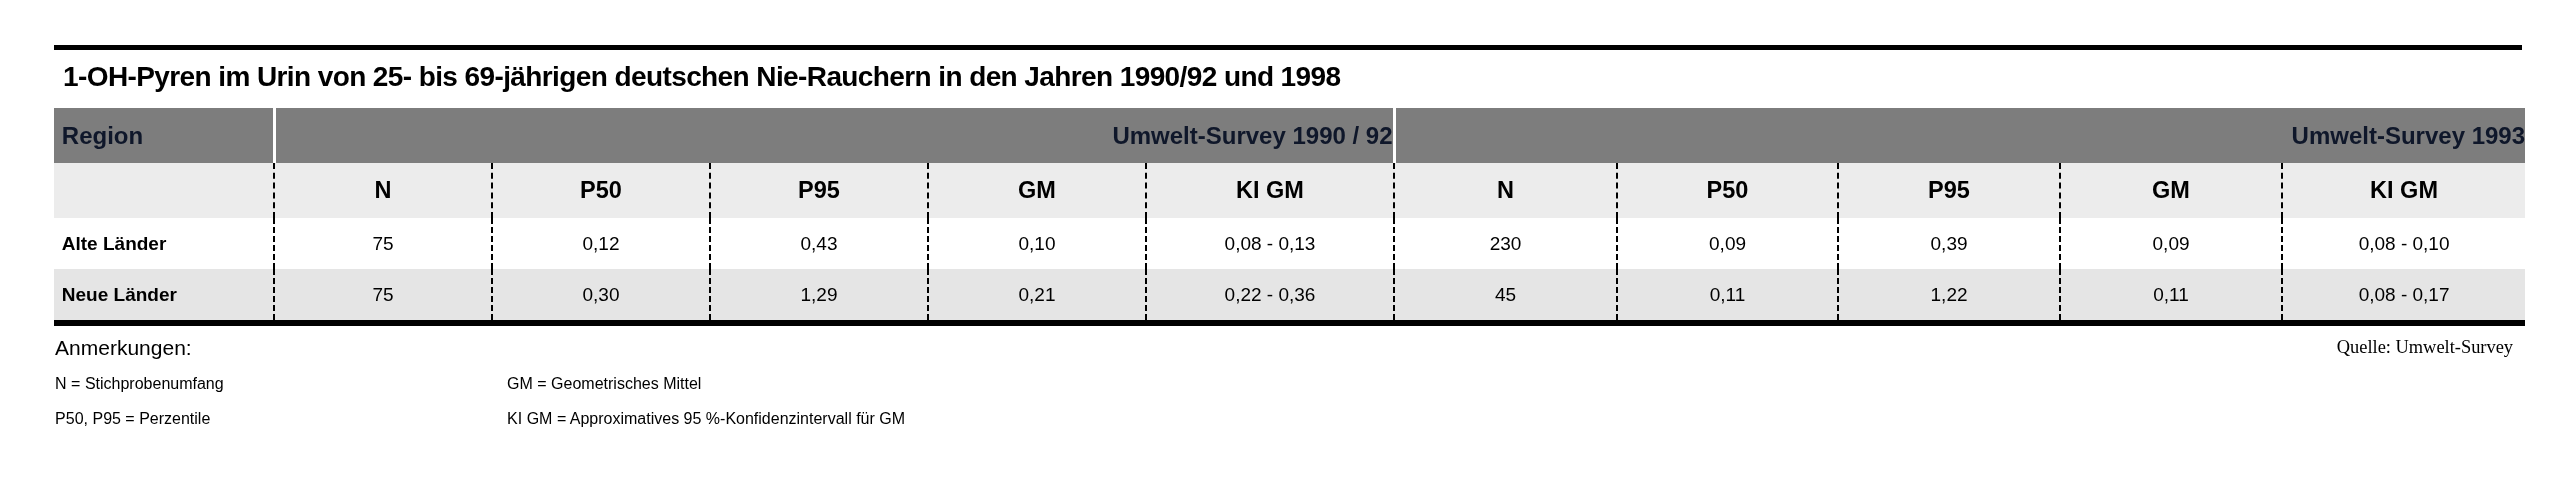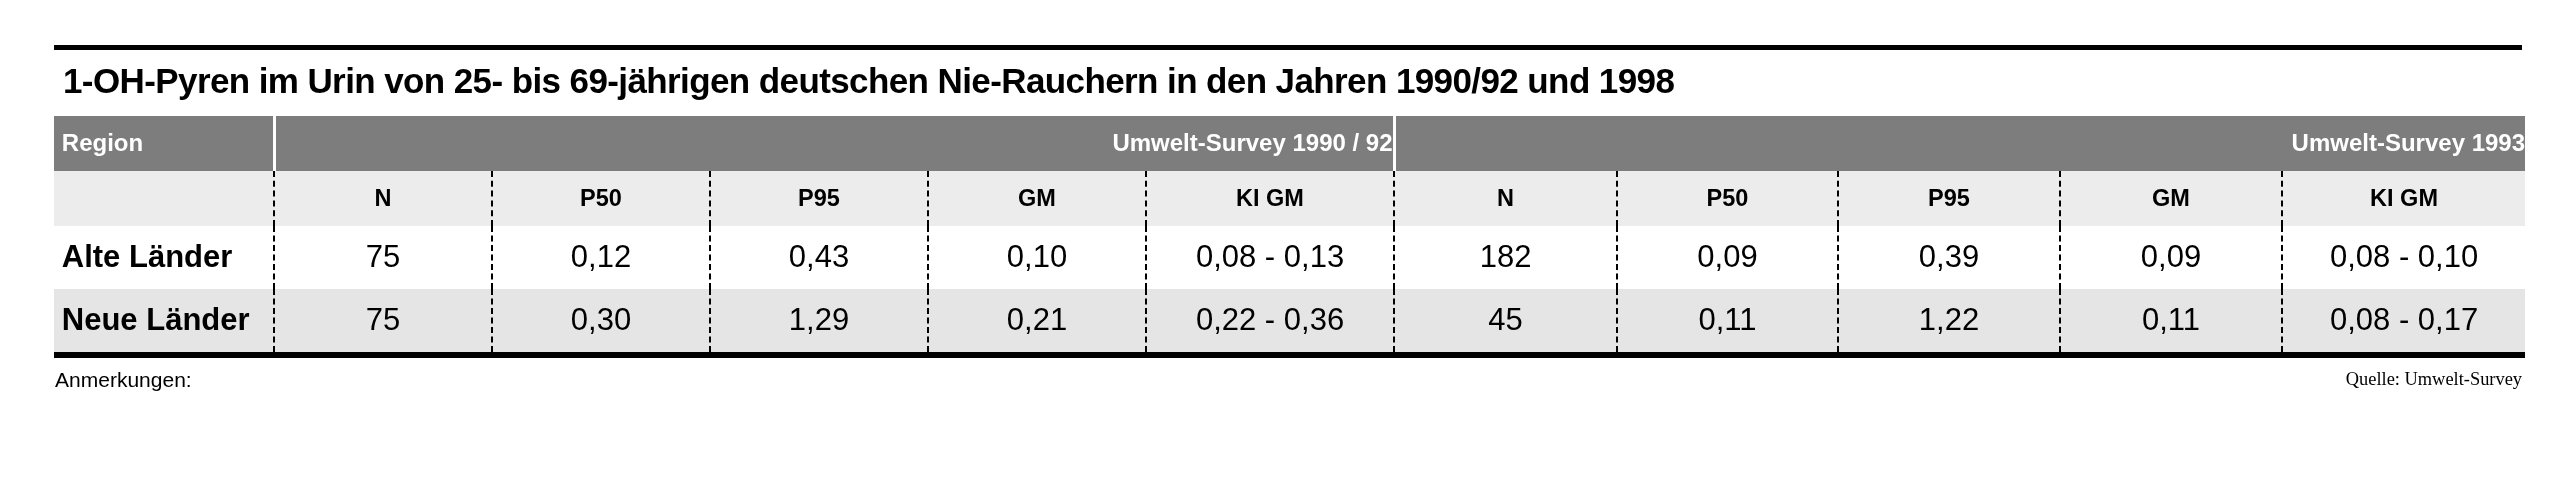--- a/index.html
+++ b/index.html
@@ -16,35 +16,35 @@
     margin-left: 54px;
     padding-top: 45px;
   }
   .top-rule {
     width: 100%;
     height: 4.5px;
     background: #000;
   }
   h1.title {
     margin: 12.3px 0 15.6px 9px;
-    font-size: 35px;
+    font-size: 28px;
     font-weight: 700;
     letter-spacing: -0.6px;
     line-height: 1.1;
   }
   table.data {
     width: 2468px;
     border-collapse: collapse;
     table-layout: fixed;
     border-bottom: 6.7px solid #000;
   }
   
   th.band {
     background: #7d7d7d;
-    color: #ffffff;
+    color: #0f172a;
     font-size: 24px;
     font-weight: 700;
     height: 55px;
     padding: 0;
   }
   th.band.region {
     text-align: left;
     padding-left: 7.8px;
   }
   th.band.group {
@@ -56,23 +56,23 @@
     background: #ececec;
     color: #000;
     font-size: 23.5px;
     font-weight: 700;
     height: 55px;
     text-align: center;
     padding: 0;
   }
   
   td {
-    font-size: 31px;
+    font-size: 19px;
     text-align: center;
-    height: 63px;
+    height: 51px;
     padding: 0;
   }
   td.region-cell {
     text-align: left;
     font-weight: 700;
     padding-left: 7.8px;
   }
   tr.row-white td { background: #ffffff; }
   tr.row-gray  td { background: #e5e5e5; }
   .dash { border-left: 2.8px dashed #000; }
@@ -89,21 +89,21 @@
   .notes-grid {
     display: grid;
     grid-template-columns: 452px 1fr;
     row-gap: 17px;
     margin-left: 1.1px;
     font-size: 16px;
   }
   .source {
     position: absolute;
     top: 1.1px;
-    right: 0;
+    right: 9px;
     font-family: "Liberation Serif", serif;
     font-size: 18.4px;
     text-align: right;
   }
 </style>
 </head>
 <body>
 
 <div class="page">
 
@@ -146,21 +146,21 @@
       </tr>
     </thead>
     <tbody>
       <tr class="row-white">
         <td class="region-cell">Alte Länder</td>
         <td class="dash">75</td>
         <td class="dash">0,12</td>
         <td class="dash">0,43</td>
         <td class="dash">0,10</td>
         <td class="dash">0,08 - 0,13</td>
-        <td class="dash">182</td>
+        <td class="dash">230</td>
         <td class="dash">0,09</td>
         <td class="dash">0,39</td>
         <td class="dash">0,09</td>
         <td class="dash">0,08 - 0,10</td>
       </tr>
       <tr class="row-gray">
         <td class="region-cell">Neue Länder</td>
         <td class="dash">75</td>
         <td class="dash">0,30</td>
         <td class="dash">1,29</td>
@@ -171,18 +171,24 @@
         <td class="dash">1,22</td>
         <td class="dash">0,11</td>
         <td class="dash">0,08 - 0,17</td>
       </tr>
     </tbody>
   </table>
 
   <div class="below">
     <div class="notes">
       <div class="notes-heading">Anmerkungen:</div>
+      <div class="notes-grid">
+        <div>N = Stichprobenumfang</div>
+        <div>GM = Geometrisches Mittel</div>
+        <div>P50, P95 = Perzentile</div>
+        <div>KI GM = Approximatives 95 %-Konfidenzintervall für GM</div>
+      </div>
     </div>
     <div class="source">Quelle: Umwelt-Survey</div>
   </div>
 
 </div>
 
 
 </body></html>

